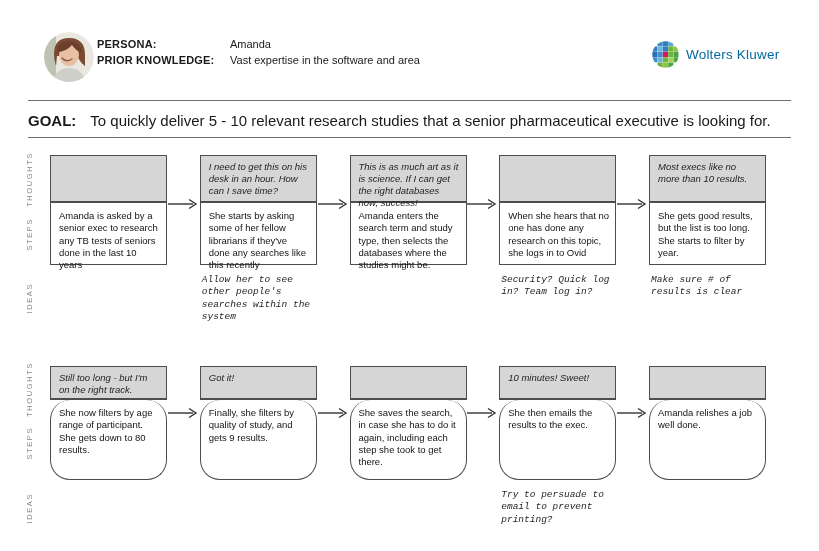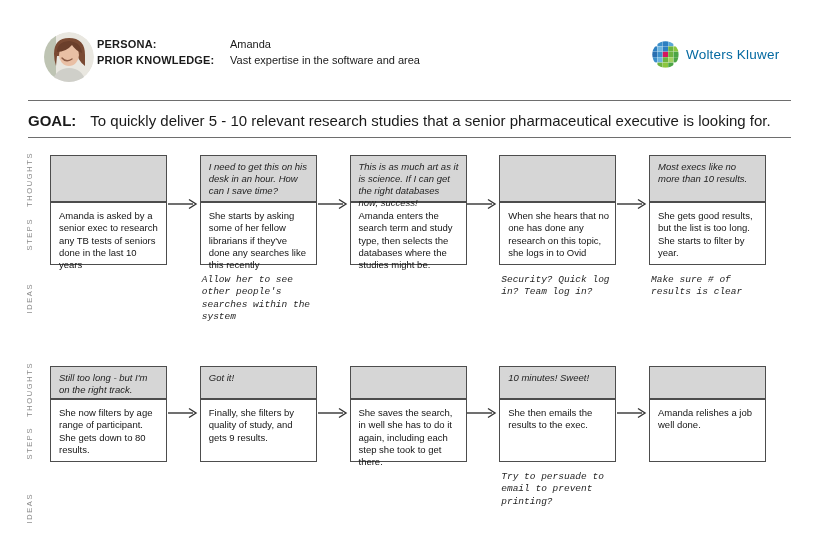--- a/index.html
+++ b/index.html
@@ -38,21 +38,21 @@
     background:#d6d6d6; border:1.5px solid #4d4d4d; border-bottom:2.5px solid #4d4d4d;
     padding:5px 7px 8px 8px; font-size:9.5px; font-style:italic; line-height:1.28; color:#1f1f1f;
   }
   .row1 .thought-box { height:48px; }
   .row2 .thought-box { height:34px; }
   .step-box {
     background:#ffffff; border:1.5px solid #4d4d4d; border-top:none;
     padding:7px 6px 2px 8px; font-size:9.5px; line-height:1.3; color:#141414;
   }
   .row1 .step-box { height:62px; }
-  .row2 .step-box { height:62px; }
+  .row2 .step-box { height:80px;border-radius:20px; }
   .idea { margin-top:9px; padding-left:2px; font-size:9.5px; font-style:italic; line-height:1.3; color:#1f1f1f; width:114px;font-family:Liberation Mono, monospace; }
 
   .arrow { position:absolute; left:-33px; width:33px; height:12px; }
   .row1 .arrow { top:41px; }
   .row2 .arrow { top:39px; }
 </style>
 </head>
 <body>
 
 <div id="canvas">
@@ -214,21 +214,21 @@
     </div>
 
     <div class="col">
       <div class="arrow">
         <svg width="33" height="12" viewBox="0 0 33 12">
             <line x1="1" y1="6" x2="26" y2="6" stroke="#333" stroke-width="1.4"></line>
             <path d="M22 1.5 L29 6 L22 10.5" fill="none" stroke="#333" stroke-width="1.4"></path>
           </svg>
       </div>
       <div class="thought-box"><span></span></div>
-      <div class="step-box"><span>She saves the search, in well she has to do it again, including each step she took to get there.</span></div>
+      <div class="step-box"><span>She saves the search, in case she has to do it again, including each step she took to get there.</span></div>
       <div class="idea"></div>
     </div>
 
     <div class="col">
       <div class="arrow">
         <svg width="33" height="12" viewBox="0 0 33 12">
             <line x1="1" y1="6" x2="26" y2="6" stroke="#333" stroke-width="1.4"></line>
             <path d="M22 1.5 L29 6 L22 10.5" fill="none" stroke="#333" stroke-width="1.4"></path>
           </svg>
       </div>

